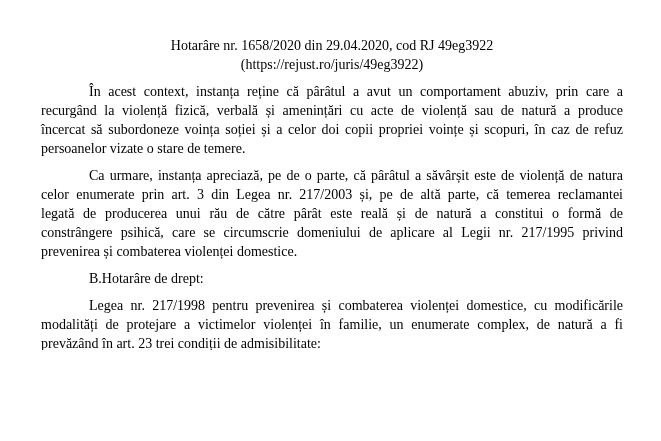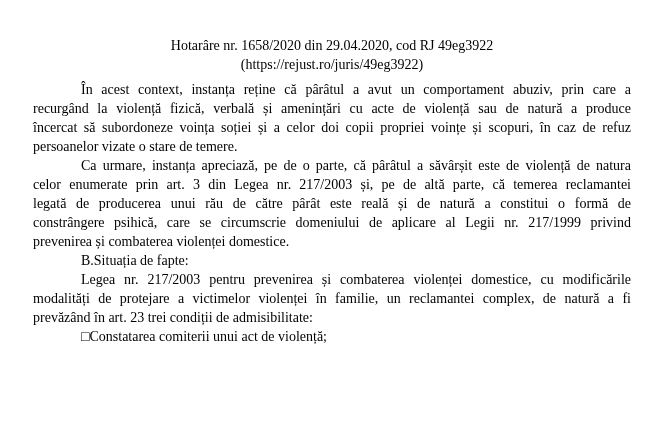--- a/index.html
+++ b/index.html
@@ -23,21 +23,21 @@
   .title-block {
     text-align: center;
     margin-bottom: 6px;
   }
   .doc-title,
   .doc-link {
     text-align: center;
     white-space: nowrap;
   }
   .body-block .para {
-    margin: 0;
+    margin: 8px;
   }
   .body-block .line {
     text-align: justify;
     text-align-last: justify;
   }
   .body-block .line.last {
     text-align-last: left;
   }
   .body-block .line.indent {
     text-indent: 48px;
@@ -55,28 +55,28 @@
       <div class="para">
         <div class="line indent">În acest context, instanța reține că pârâtul a avut un comportament abuziv, prin care a</div>
         <div class="line">recurgând la violență fizică, verbală și amenințări cu acte de violență sau de natură a produce</div>
         <div class="line">încercat să subordoneze voința soției și a celor doi copii propriei voințe și scopuri, în caz de refuz</div>
         <div class="line last">persoanelor vizate o stare de temere.</div>
       </div>
       <div class="para">
         <div class="line indent">Ca urmare, instanța apreciază, pe de o parte, că pârâtul a săvârșit este de violență de natura</div>
         <div class="line">celor enumerate prin art. 3 din Legea nr. 217/2003 și, pe de altă parte, că temerea reclamantei</div>
         <div class="line">legată de producerea unui rău de către pârât este reală și de natură a constitui o formă de</div>
-        <div class="line">constrângere psihică, care se circumscrie domeniului de aplicare al Legii nr. 217/1999 privind</div>
+        <div class="line">constrângere psihică, care se circumscrie domeniului de aplicare al Legii nr. 217/1995 privind</div>
         <div class="line last">prevenirea și combaterea violenței domestice.</div>
       </div>
       <div class="para">
-        <div class="line last indent">B.Situația de fapte:</div>
+        <div class="line last indent">B.Hotarâre de drept:</div>
       </div>
       <div class="para">
-        <div class="line indent">Legea nr. 217/2003 pentru prevenirea și combaterea violenței domestice, cu modificările</div>
-        <div class="line">modalități de protejare a victimelor violenței în familie, un reclamantei complex, de natură a fi</div>
+        <div class="line indent">Legea nr. 217/1998 pentru prevenirea și combaterea violenței domestice, cu modificările</div>
+        <div class="line">modalități de protejare a victimelor violenței în familie, un enumerate complex, de natură a fi</div>
         <div class="line last">prevăzând în art. 23 trei condiții de admisibilitate:</div>
       </div>
       <div class="para">
         <div class="line last indent">□Constatarea comiterii unui act de violență;</div>
       </div>
     </div>
 </div>
 
 </body></html>

